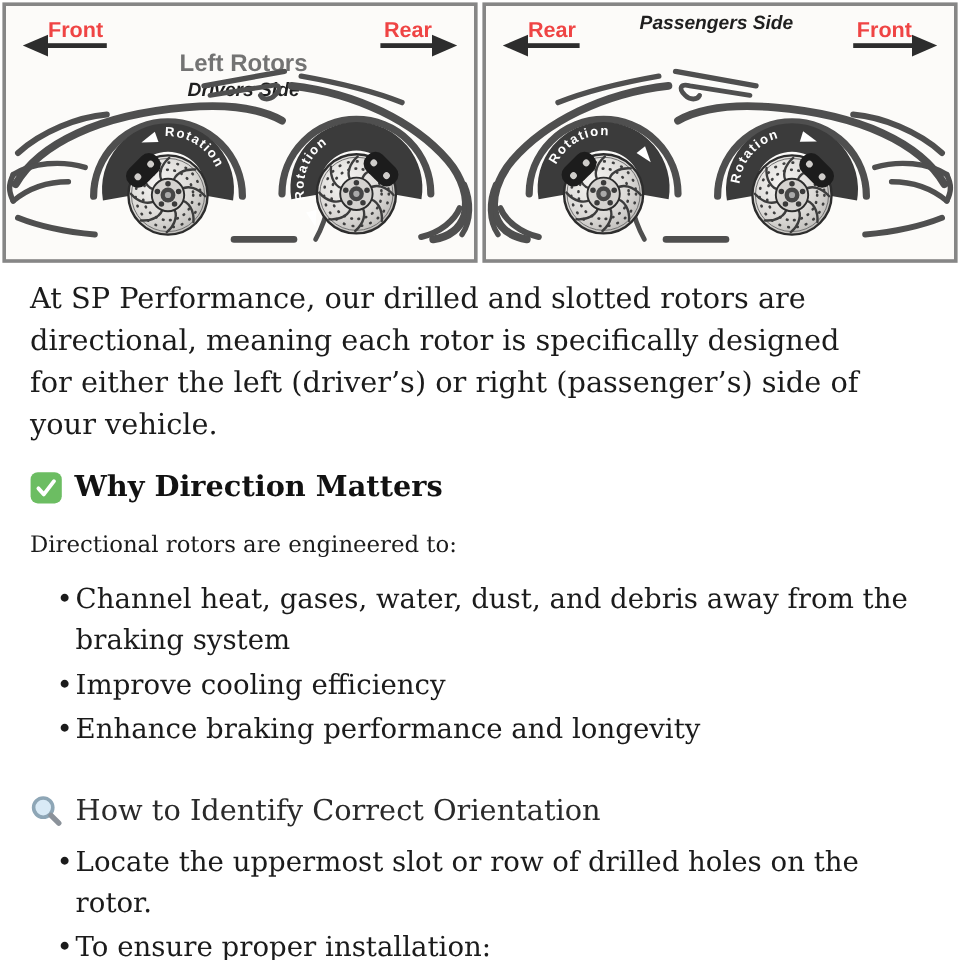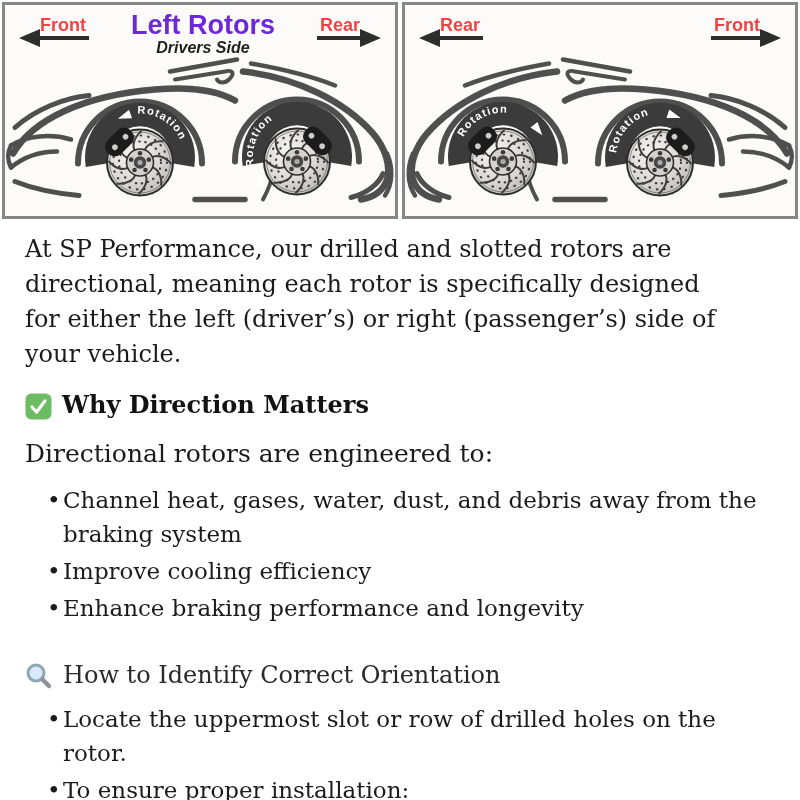--- a/index.html
+++ b/index.html
@@ -11,37 +11,37 @@
   .panel{flex:1 1 0;border:3px solid #868686;background:#fcfbf9;height:211px;overflow:hidden;}
   .panel-header{display:flex;justify-content:space-between;align-items:flex-start;
     padding:7px 14px 0 14px;height:52px;box-sizing:border-box;}
   .dir{display:inline-flex;align-items:flex-end;margin-top:4px;}
   .tri{width:0;height:0;border-top:9px solid transparent;border-bottom:9px solid transparent;}
   .tri-left{border-right:21px solid #2d2d2d;margin-right:-3px;margin-bottom:-7px;}
   .tri-right{border-left:21px solid #2d2d2d;margin-left:-3px;margin-bottom:-7px;}
   .dir-text{font-family:"Liberation Sans",sans-serif;font-weight:bold;font-size:18px;
     line-height:19px;color:#ef4444;border-bottom:4px solid #2d2d2d;padding:0 3px 1px 3px;}
   .title-block{text-align:center;margin-top:-1px;}
-  .panel-title{font-family:"Liberation Sans",sans-serif;font-weight:bold;font-size:27px;
-    line-height:28px;color:#6d28d9;}
+  .panel-title{font-family:"Liberation Sans",sans-serif;font-weight:bold;font-size:20px;
+    line-height:28px;color:#737373;margin-top:28px;}
   .panel-subtitle{font-family:"Liberation Sans",sans-serif;font-weight:bold;font-style:italic;
     font-size:16px;line-height:17px;color:#1f1f1f;}
   .car-svg{display:block;width:100%;height:153px;}
   .rot-text{font-family:"Liberation Sans",sans-serif;font-weight:bold;font-size:11px;
     letter-spacing:1.2px;fill:#ffffff;}
 
   
   .article{padding:0 25px;}
   .intro{font-size:24px;line-height:35px;max-width:715px;margin:13px 0 0 0;}
   .sec-head{display:flex;align-items:flex-end;gap:10px;font-size:24px;line-height:30px;margin:18px 0 0 0;}
   .sec-head .hd-bold{font-weight:bold;color:#121212;}
   .sec-head .hd-reg{font-weight:normal;color:#2a2a2a;}
   .sec-head.identify{margin-top:35px;}
   .icon{flex:0 0 auto;display:inline-flex;}
-  .lead{font-size:25px;line-height:34px;margin:17px 0 0 0;}
+  .lead{font-size:19px;line-height:34px;margin:17px 0 0 0;}
   ul.blist{list-style:none;margin:12px 0 0 0;padding:0 0 0 22px;max-width:718px;}
   ul.blist li{position:relative;padding-left:16px;font-size:23px;line-height:34px;margin:0 0 3px 0;}
   ul.blist li::before{content:"\2022";position:absolute;left:0;top:0;}
 </style>
 </head>
 <body>
 
 <svg width="0" height="0" style="position:absolute" aria-hidden="true">
   <defs>
     <radialGradient id="rg" cx="38%" cy="36%" r="78%">
@@ -170,20 +170,21 @@
       </svg>
     </div>
 
     <div class="panel">
       <div class="panel-header">
         <span class="dir">
           <span class="tri tri-left"></span>
           <span class="dir-text">Rear</span>
         </span>
         <span class="title-block">
+          <div class="panel-subtitle">Passengers Side</div>
         </span>
         <span class="dir">
           <span class="dir-text">Front</span>
           <span class="tri tri-right"></span>
         </span>
       </div>
       <svg class="car-svg" viewBox="0 0 390 152">
         <use href="#carbody" transform="translate(390,0) scale(-1,1)"></use>
         <g transform="translate(98,99)">
           <use href="#arch"></use>

